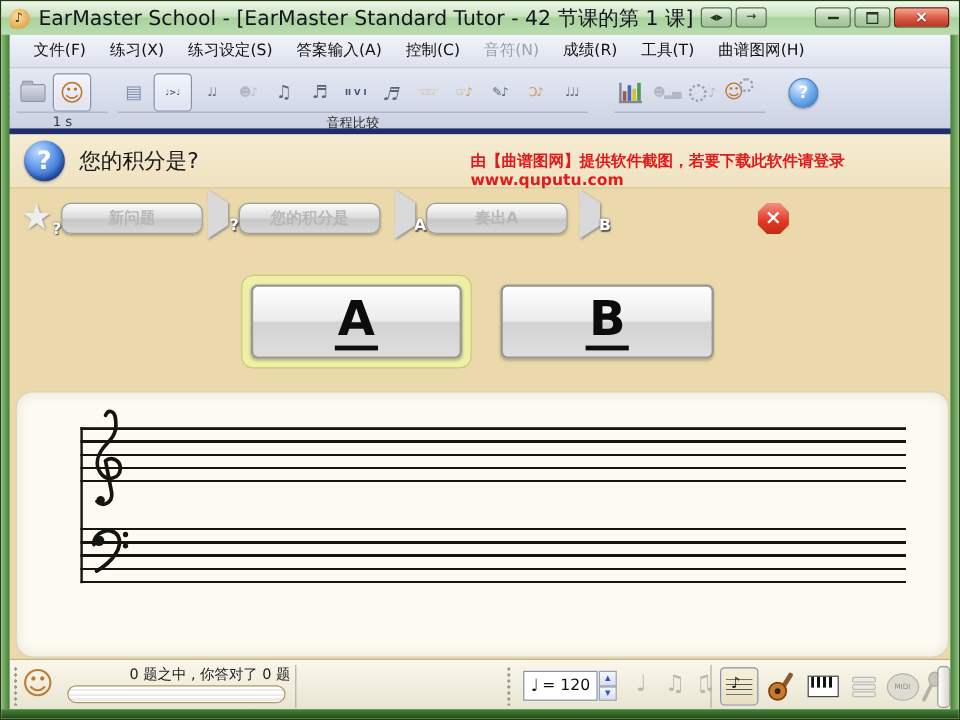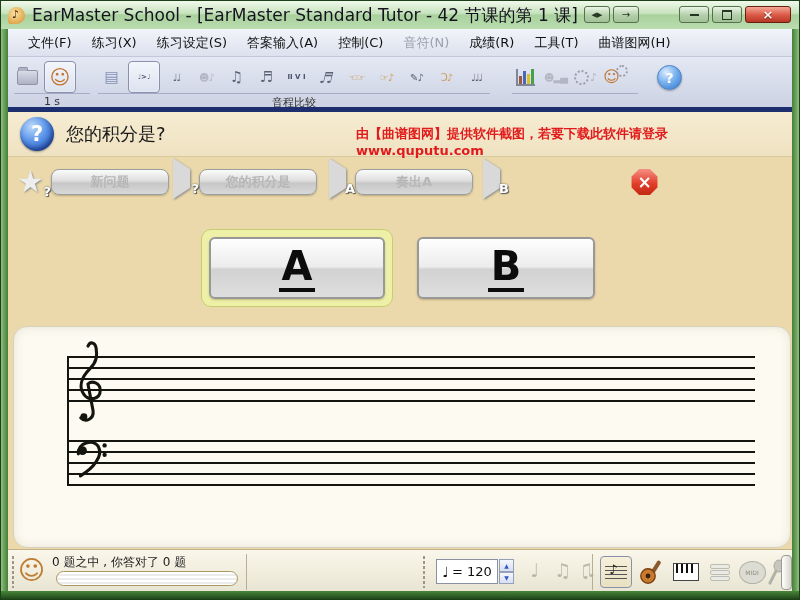--- a/index.html
+++ b/index.html
@@ -71,21 +71,21 @@
     border:1px solid #4a82c2;box-shadow:0 1px 2px rgba(0,0,0,.3);}
   
   .navy-strip{position:absolute;left:1px;right:1px;top:106px;height:5px;background:#1c2e6e;}
   .questionbar{position:absolute;left:7px;right:7px;top:111px;height:44px;
     background:linear-gradient(#f6ecd2,#efe2c1);border-bottom:1px solid #d9c99e;
     display:flex;align-items:center;}
   .q-ball{width:34px;height:34px;margin-left:12px;font-size:21px;
     background:radial-gradient(circle at 35% 28%,#bcdafb,#5a93e9 45%,#1a50c0);
     box-shadow:inset -2px -3px 5px rgba(0,0,40,.45),0 1px 2px rgba(0,0,0,.35);}
   .q-text{margin-left:12px;font-size:18px;color:#181818;}
-  .q-watermark{position:absolute;left:348px;top:13px;font-size:13px;font-weight:bold;color:#e11b1b;}
+  .q-watermark{position:absolute;left:384px;top:13px;font-size:13px;font-weight:bold;color:#e11b1b;}
   
   .ctrl{position:absolute;top:164px;height:34px;display:flex;align-items:center;}
   .pill{height:26px;width:118px;margin-left:2px;border:1px solid #9aa0a0;border-radius:8px;
     background:linear-gradient(#fbfbfb,#dedede 45%,#c7c7c7 55%,#d8d8d8);
     box-shadow:0 1px 2px rgba(90,70,30,.35);display:flex;align-items:center;justify-content:center;
     font-size:13px;font-weight:bold;color:#b7b7b7;box-sizing:border-box;}
   .pill.stop{background:linear-gradient(#fde5b4,#f7c678 60%,#f2b95f);border-color:#c79556;
     color:#111;outline:1px dotted #556;outline-offset:-4px;}
   .star-wrap{position:relative;width:32px;height:32px;}
   .star-glyph{font-size:30px;line-height:32px;color:#eeeeee;text-shadow:1px 1px 2px #8a8a8a;}
@@ -115,21 +115,21 @@
     background:repeating-linear-gradient(#15150f 0 2px,transparent 2px 11px);}
   #staff-top{top:29px;} #staff-bottom{top:113px;}
   .barline{position:absolute;left:53px;top:29px;width:2px;height:130px;background:#15150f;}
   .clef{position:absolute;}
   
   .statusbar{position:absolute;left:7px;right:7px;top:548px;height:44px;
     background:linear-gradient(#faf7eb,#e8e4d2);border-top:1px solid #c3b287;box-sizing:border-box;}
   .vgrip{position:absolute;top:5px;width:4px;height:33px;
     background-image:radial-gradient(#9b9784 1px,transparent 1.3px);background-size:4px 5px;}
   .sb-face{position:absolute;left:10px;top:6px;font-size:26px;line-height:28px;color:#bd7c34;}
-  .sb-ptext{position:absolute;left:44px;top:4px;width:190px;text-align:left;font-size:12px;color:#1c1c1c;}
+  .sb-ptext{position:absolute;left:44px;top:4px;width:190px;text-align:right;font-size:12px;color:#1c1c1c;}
   .sb-pbar{position:absolute;left:48px;top:21px;width:182px;height:15px;border:1px solid #ab9a60;
     border-radius:8px;background:repeating-linear-gradient(#ffffff 0 2px,#ececec 2px 4px);box-sizing:border-box;}
   .sb-sep{position:absolute;top:4px;width:1px;height:36px;background:#b6ae96;}
   .sb-score{position:absolute;left:246px;top:11px;font-size:17px;color:#0e0e0e;}
   .sb-tempo{position:absolute;left:428px;top:9px;width:62px;height:25px;background:#fff;
     border:1px solid #8890a2;display:flex;align-items:center;justify-content:center;gap:3px;
     font-size:13px;color:#111;box-sizing:border-box;}
   .sb-tempo .note{font-size:14px;}
   .spinner{position:absolute;left:491px;top:9px;width:15px;height:25px;display:flex;flex-direction:column;}
   .spinbtn{flex:1;border:1px solid #96a0b8;background:linear-gradient(#f4f7fd,#d7def0);

